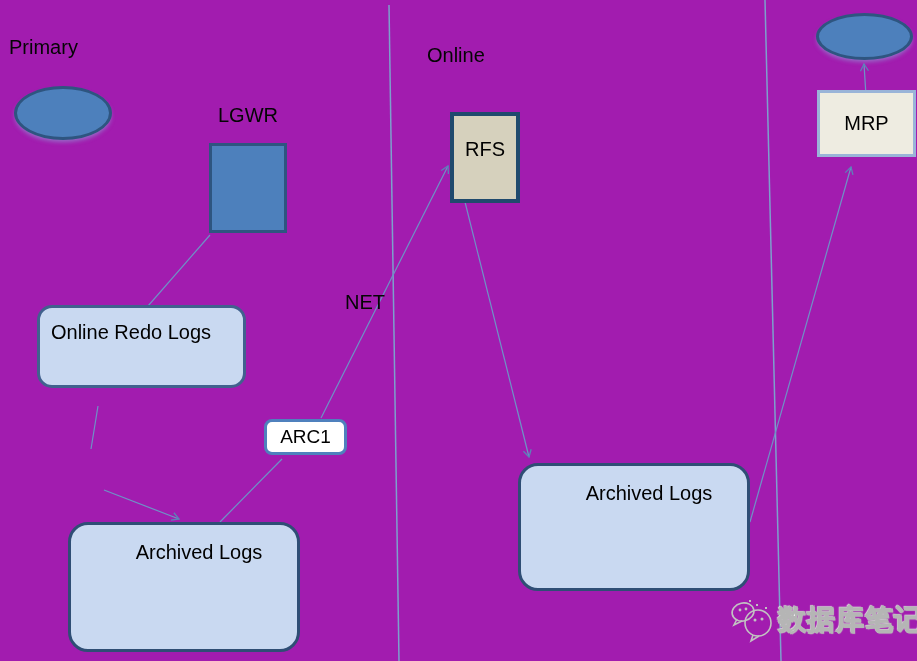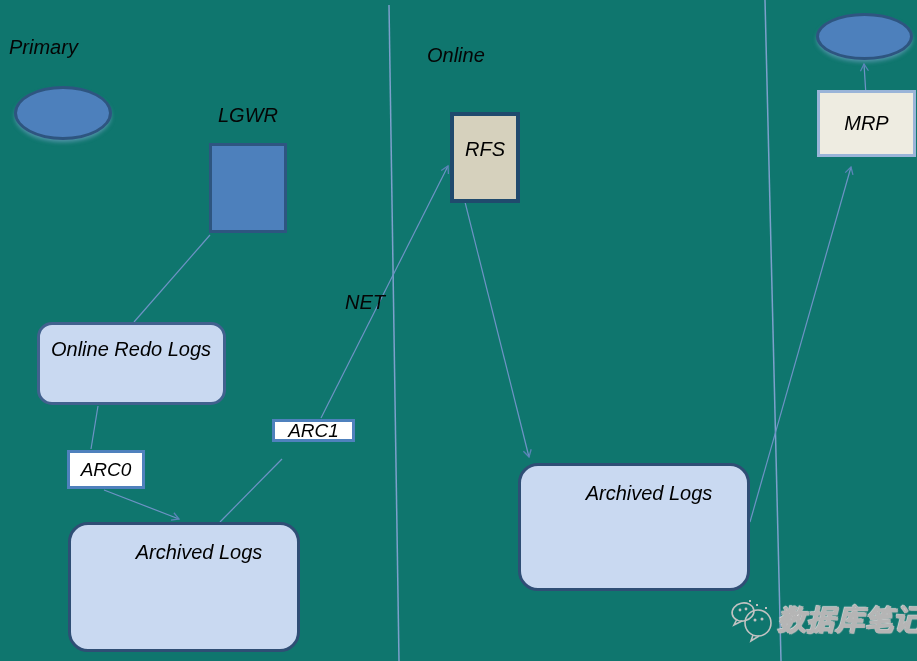--- a/index.html
+++ b/index.html
@@ -1,18 +1,18 @@
 <!DOCTYPE html>
 <html><head>
 <meta charset="utf-8">
 <style>
   html,body{margin:0;padding:0;background:#ffffff;}
   .canvas{
-    position:relative;width:917px;height:661px;background:#0f766e;overflow:hidden;
-    font-family:"Liberation Sans",sans-serif;color:#000;font-style:italic;
+    position:relative;width:917px;height:661px;background:#a21caf;overflow:hidden;
+    font-family:"Liberation Sans",sans-serif;color:#000;
   }
   .lines-layer{position:absolute;left:0;top:0;width:917px;height:661px;}
   .txt{position:absolute;font-size:20px;color:#050505;white-space:nowrap;}
   .node{position:absolute;box-sizing:border-box;}
   .ellipse{
     border-radius:50%;
     background:#4d80bc;border:3px solid #2e5580;
     box-shadow:0 3px 4px -1px rgba(140,175,220,.55);
   }
   .lgwr-rect{background:#4d80bc;border:3px solid #2e5580;}
@@ -68,27 +68,24 @@
     <line x1="866" y1="96" x2="864" y2="64" stroke="#6e93c6" stroke-width="1.2" marker-end="url(#arrow)"></line>
   </svg>
 
   <div class="txt" style="left:9px;top:36px;">Primary</div>
   <div class="txt" style="left:427px;top:44px;">Online</div>
   <div class="txt" style="left:345px;top:291px;">NET</div>
   <div class="txt" style="left:218px;top:104px;text-align:center;">LGWR</div>
 
   <div class="node ellipse" style="left:14px;top:86px;width:98px;height:54px;"></div>
   <div class="node lgwr-rect" style="left:209px;top:143px;width:78px;height:90px;"></div>
-  <div class="node round-box redo" style="left:37px;top:322px;width:189px;height:83px;">
+  <div class="node round-box redo" style="left:37px;top:305px;width:209px;height:83px;">
     <span>Online Redo Logs</span>
   </div>
-  <div class="node arc-box" style="left:67px;top:450px;width:78px;height:39px;">
-    <span>ARC0</span>
-  </div>
-  <div class="node arc-box" style="left:272px;top:419px;width:83px;height:23px;">
+  <div class="node arc-box" style="left:264px;top:419px;width:83px;height:36px;border-radius:8px;">
     <span>ARC1</span>
   </div>
   <div class="node round-box arch" style="left:68px;top:522px;width:232px;height:130px;border-radius:20px;">
     <span>Archived Logs</span>
   </div>
 
   <div class="node rfs-box" style="left:450px;top:105px;width:70px;height:91px;margin-top:7px;">
     <span>RFS</span>
   </div>
   <div class="node round-box arch" style="left:518px;top:463px;width:232px;height:128px;border-radius:20px;">

